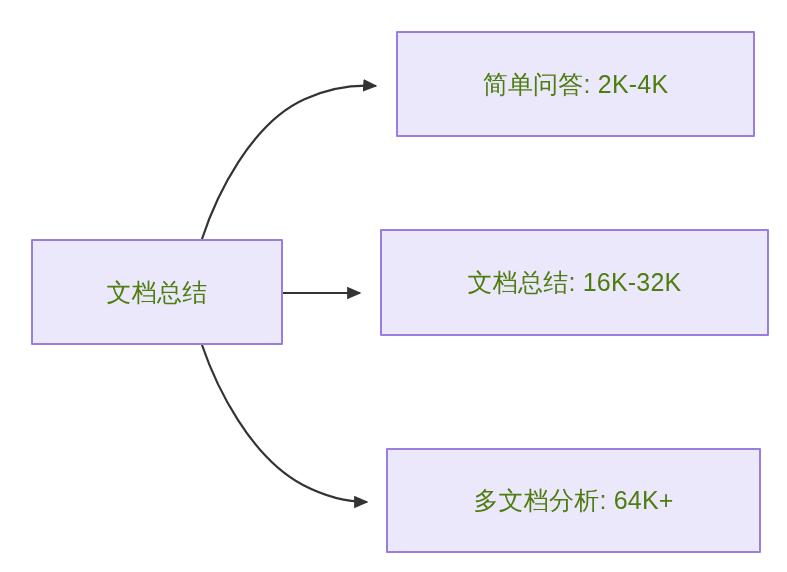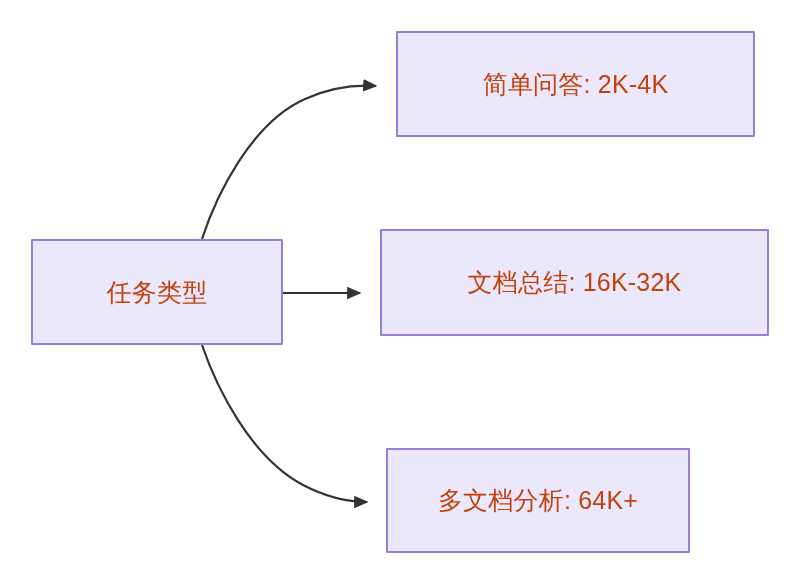--- a/index.html
+++ b/index.html
@@ -32,30 +32,30 @@
     display: flex;
     align-items: center;
     justify-content: center;
     background: #ece8fb;
     border: 2px solid #9a7ddd;
     border-radius: 1px;
   }
   .flow-node-label {
     font-size: 25px;
     line-height: 1.15;
-    color: #c2410c;
+    color: #4d7c0f;
     white-space: nowrap;
     letter-spacing: 0.2px;
   }
 
   
   #node-source      { left: 31px;  top: 239px; width: 252px; height: 106px; }
   #node-simple-qa   { left: 396px; top: 31px;  width: 359px; height: 106px; }
   #node-doc-summary { left: 380px; top: 229px; width: 389px; height: 107px; }
-  #node-multi-doc   { left: 386px; top: 448px; width: 304px; height: 105px; }
+  #node-multi-doc   { left: 386px; top: 448px; width: 375px; height: 105px; }
 </style>
 </head>
 <body>
 
 <div id="diagram-canvas">
 
   <svg id="edge-layer" viewBox="0 0 787 572" width="787" height="572" xmlns="http://www.w3.org/2000/svg">
     <defs>
       <marker id="arrowhead" viewBox="0 0 10 10" refX="9" refY="5" markerWidth="6.5" markerHeight="6.5" orient="auto-start-reverse">
         <path d="M 0 0.6 L 10 5 L 0 9.4 z" fill="#333333"></path>
@@ -63,21 +63,21 @@
     </defs>
 
     <path d="M 202 239 C 216 196 251 123 305 99 C 334 86 360 85 376 86" fill="none" stroke="#333333" stroke-width="2.2" marker-end="url(#arrowhead)"></path>
 
     <path d="M 283 293 L 360 293" fill="none" stroke="#333333" stroke-width="2.2" marker-end="url(#arrowhead)"></path>
 
     <path d="M 202 345 C 216 386 250 457 303 485 C 330 499 354 502 367 502" fill="none" stroke="#333333" stroke-width="2.2" marker-end="url(#arrowhead)"></path>
   </svg>
 
   <div class="flow-node" id="node-source">
-    <span class="flow-node-label">任务类型</span>
+    <span class="flow-node-label">文档总结</span>
   </div>
 
   <div class="flow-node" id="node-simple-qa">
     <span class="flow-node-label">简单问答: 2K-4K</span>
   </div>
 
   <div class="flow-node" id="node-doc-summary">
     <span class="flow-node-label">文档总结: 16K-32K</span>
   </div>
 

